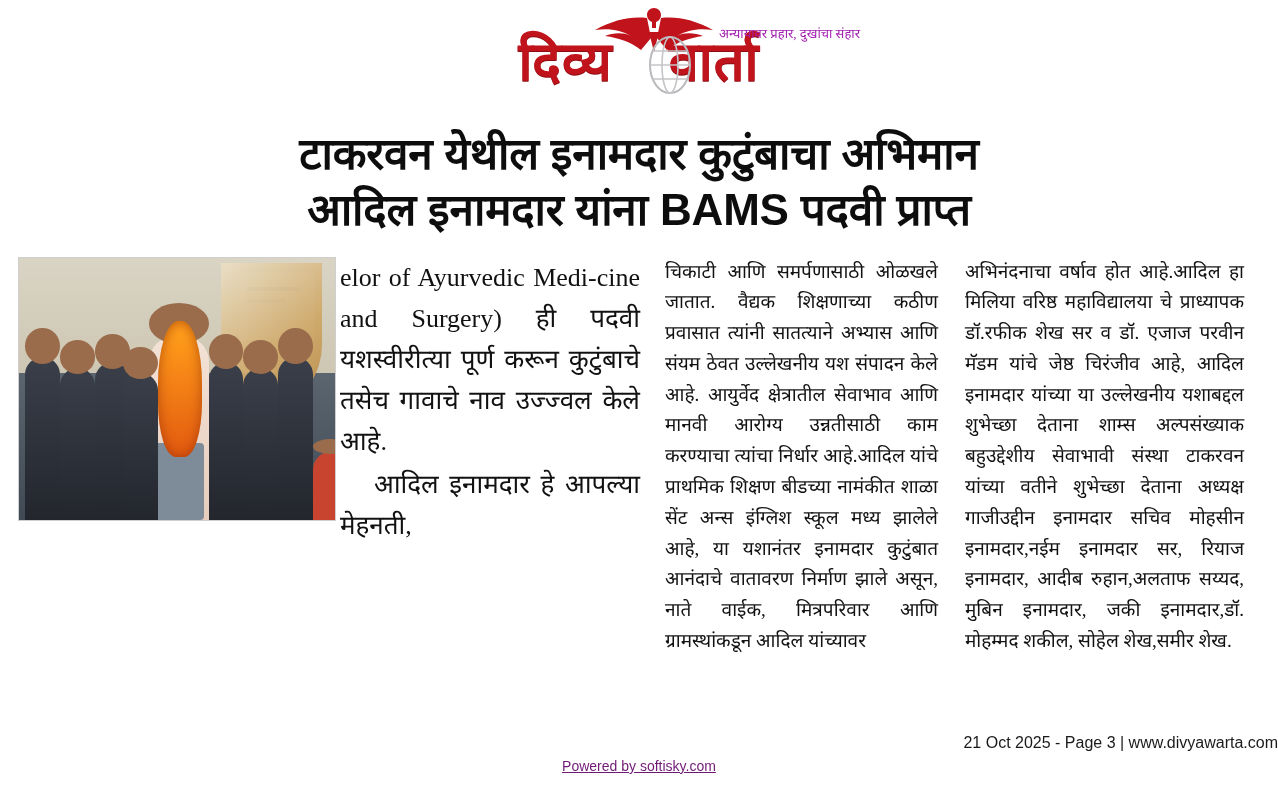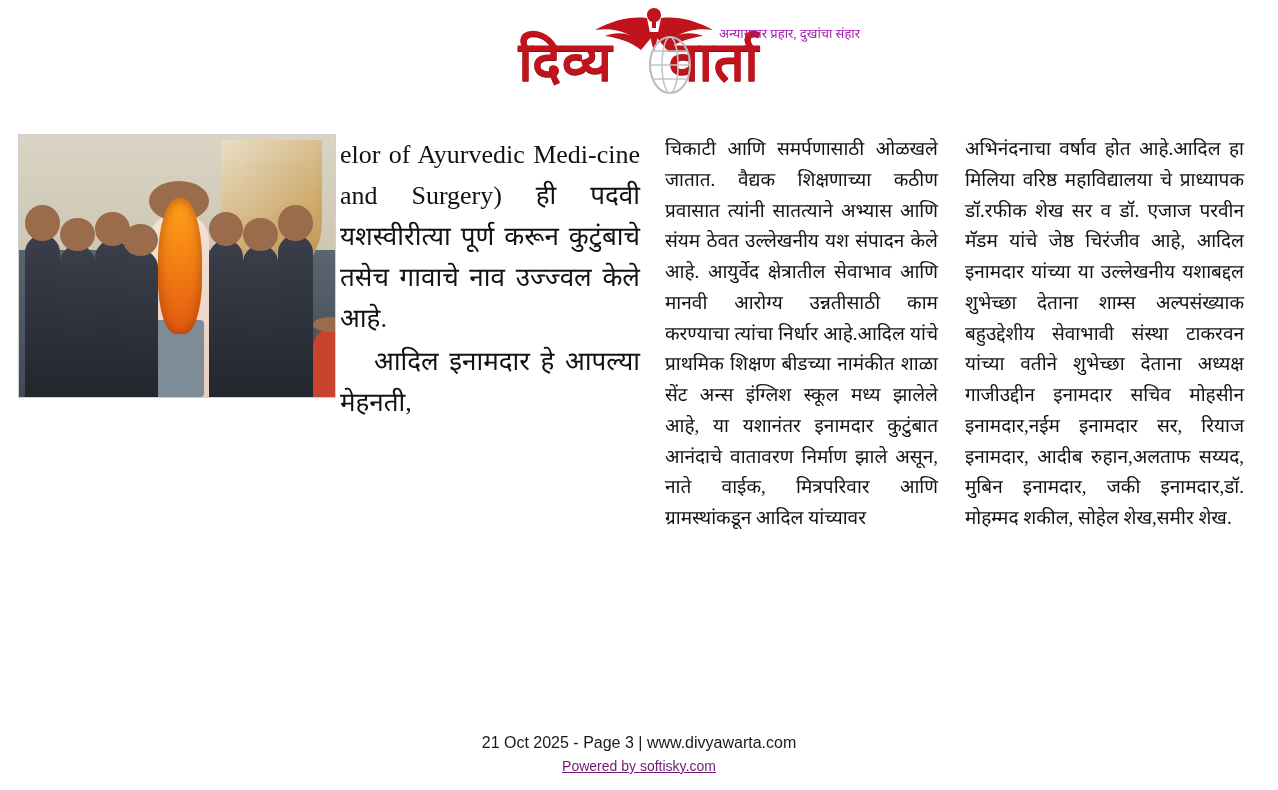--- a/index.html
+++ b/index.html
@@ -179,20 +179,21 @@
   
   .footer {
     position: absolute;
     left: 0; right: 0; bottom: 16px;
     text-align: center;
   }
   .footer-line1 {
     font-size: 16px;
     color: #1a1a1a;
     margin-bottom: 6px;
+    text-align: right;
   }
   .footer-line2 {
     font-size: 14px;
     color: #701a75;
     text-decoration: underline;
   }
 </style>
 </head>
 <body>
 
@@ -219,20 +220,24 @@
       <svg class="globe-lines" viewBox="0 0 46 62">
         <ellipse cx="23" cy="31" rx="20" ry="28" fill="none" stroke="#b9b9be" stroke-width="2"></ellipse>
         <ellipse cx="23" cy="31" rx="8" ry="28" fill="none" stroke="#c5c5c9" stroke-width="1.6"></ellipse>
         <line x1="3" y1="31" x2="43" y2="31" stroke="#c5c5c9" stroke-width="1.6"></line>
         <line x1="6" y1="17" x2="40" y2="17" stroke="#c5c5c9" stroke-width="1.4"></line>
         <line x1="6" y1="45" x2="40" y2="45" stroke="#c5c5c9" stroke-width="1.4"></line>
       </svg>
     </div>
   </div>
 
+  <div class="headline">
+    <span>टाकरवन येथील इनामदार कुटुंबाचा अभिमान</span>
+    <span class="l2">आदिल इनामदार यांना BAMS पदवी प्राप्त</span>
+  </div>
 
   <div class="content">
 
     <div class="col col-1">
       <div class="photo">
         <div class="sky"></div>
         <div class="ground"></div>
         <div class="board">
           <div class="board-l1"></div>
           <div class="board-l2"></div>

